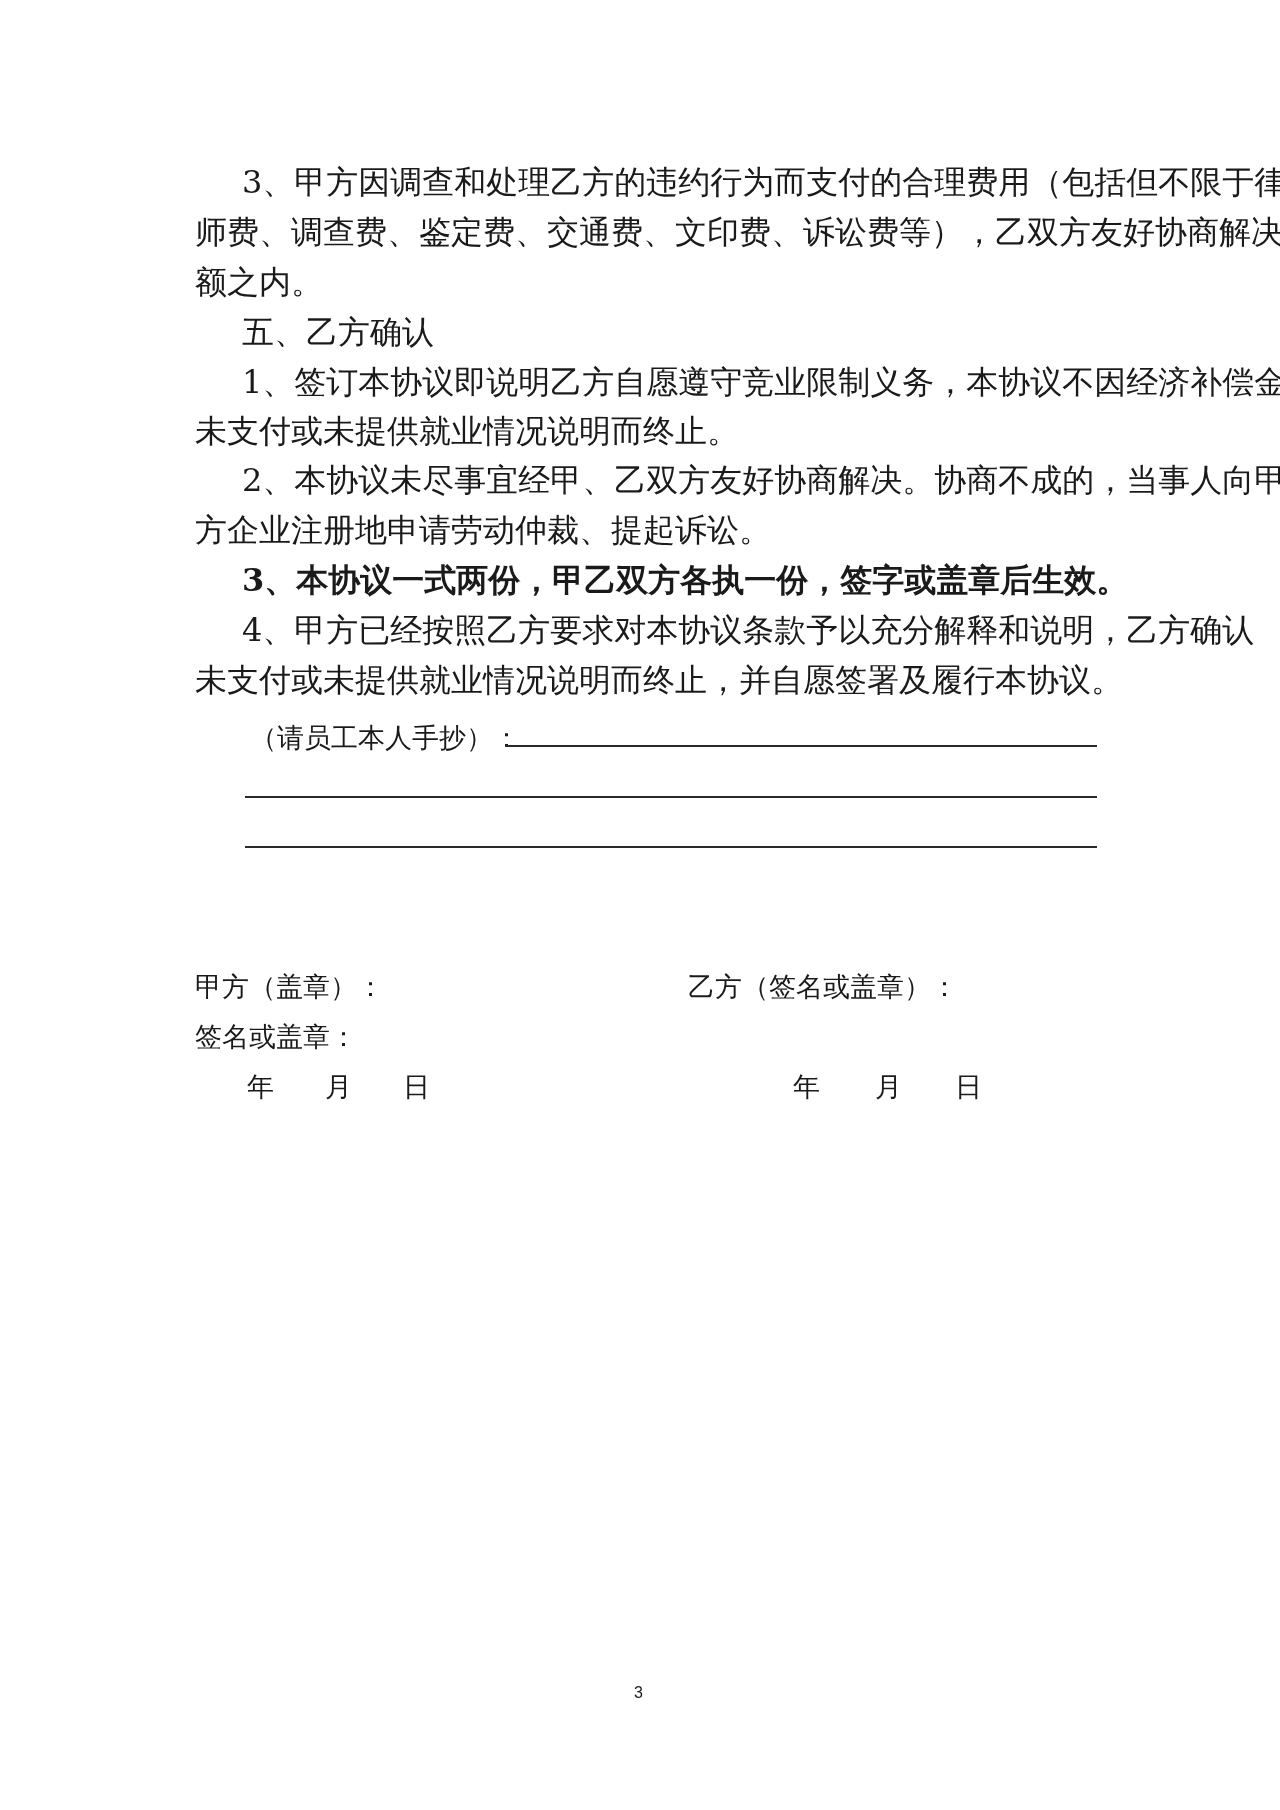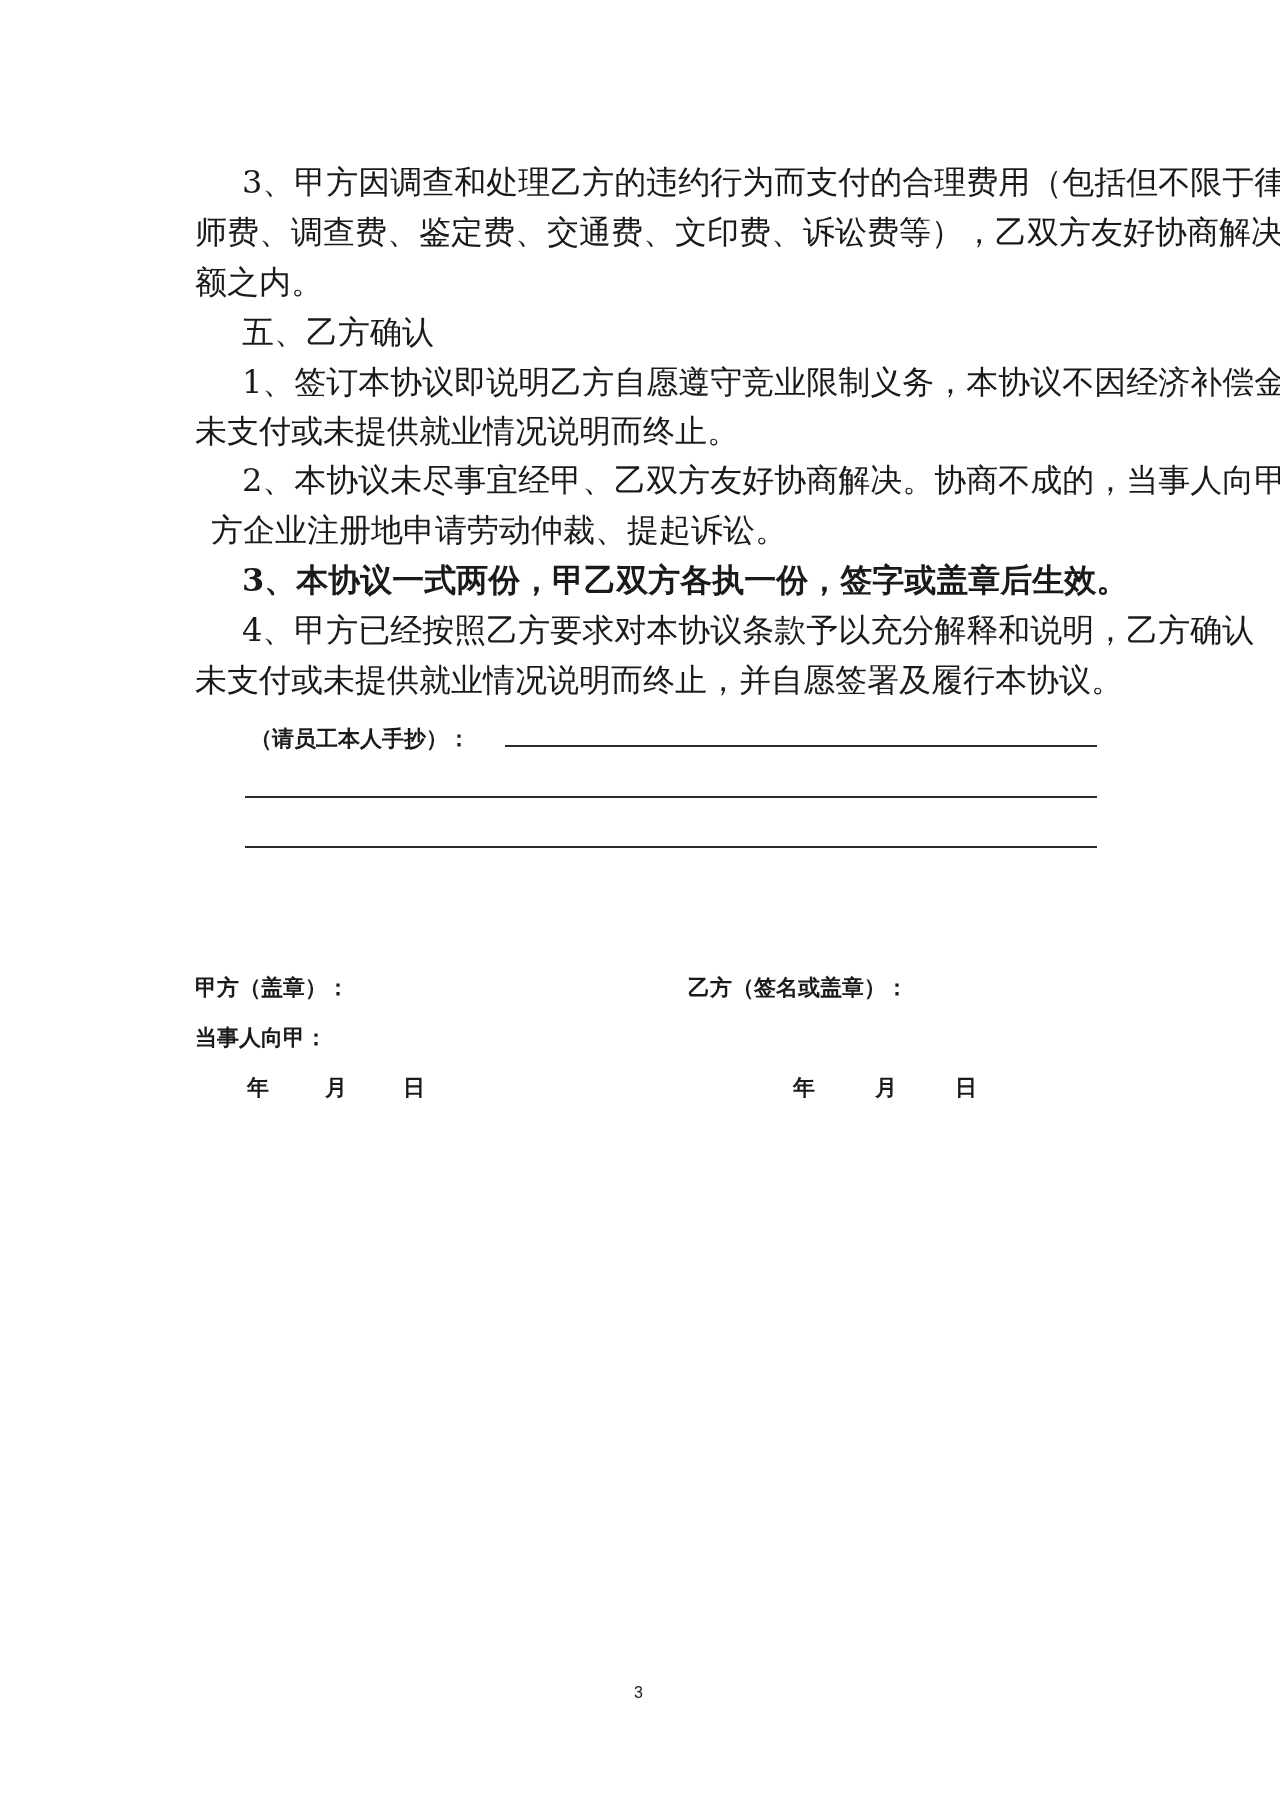--- a/index.html
+++ b/index.html
@@ -3,54 +3,54 @@
 <meta charset="utf-8">
 <style>
   html, body { margin: 0; padding: 0; background: #ffffff; }
   body { width: 1280px; height: 1810px; position: relative; overflow: hidden;
          font-family: "DejaVu Serif", "Liberation Serif", serif; color: #1a1a1a; }
   .row { position: absolute; left: 195px; width: 900px; height: 50px; line-height: 50px;
          font-size: 32px; white-space: nowrap; letter-spacing: 0px; }
   .indent { left: 242px; width: 853px; }
   .justify { text-align: justify; text-align-last: justify; }
   .rule { position: absolute; height: 0; border-top: 2px solid #2a2a2a; }
-  .sig { position: absolute; font-size: 22px; line-height: 50px; height: 50px; white-space: nowrap; font-weight: bold; }
+  .sig { position: absolute; font-size: 27px; line-height: 50px; height: 50px; white-space: nowrap; }
   .pagenum { position: absolute; left: 634px; top: 1680px; font-size: 16px; line-height: 26px;
              font-family: "Liberation Sans", sans-serif; }
 </style>
 </head>
 <body>
 
 <div>
 
   <div class="row indent justify" style="top:157px;">3、甲方因调查和处理乙方的违约行为而支付的合理费用（包括但不限于律</div>
   <div class="row justify" style="top:207px;">师费、调查费、鉴定费、交通费、文印费、诉讼费等），乙双方友好协商解决</div>
   <div class="row" style="top:257px;">额之内。</div>
 
   <div class="row indent" style="top:307px;">五、乙方确认</div>
 
   <div class="row indent justify" style="top:357px;">1、签订本协议即说明乙方自愿遵守竞业限制义务，本协议不因经济补偿金</div>
   <div class="row" style="top:406px;">未支付或未提供就业情况说明而终止。</div>
 
   <div class="row indent justify" style="top:455px;">2、本协议未尽事宜经甲、乙双方友好协商解决。协商不成的，当事人向甲</div>
-  <div class="row" style="top:505px;margin-left:16px;">方企业注册地申请劳动仲裁、提起诉讼。</div>
+  <div class="row" style="top:505px;">方企业注册地申请劳动仲裁、提起诉讼。</div>
 
   <div class="row indent" style="top:555px;font-weight:bold;">3、本协议一式两份，甲乙双方各执一份，签字或盖章后生效。</div>
 
   <div class="row indent justify" style="top:605px;">4、甲方已经按照乙方要求对本协议条款予以充分解释和说明，乙方确认</div>
   <div class="row" style="top:655px;">未支付或未提供就业情况说明而终止，并自愿签署及履行本协议。</div>
 
   <div class="sig" style="left:250px; top:713px;">（请员工本人手抄）：</div>
   <div class="rule" style="left:505px; width:592px; top:745px;"></div>
   <div class="rule" style="left:245px; width:852px; top:796px;"></div>
   <div class="rule" style="left:245px; width:852px; top:846px;"></div>
 
   <div class="sig" style="left:195px; top:962px;">甲方（盖章）：</div>
   <div class="sig" style="left:688px; top:962px;">乙方（签名或盖章）：</div>
-  <div class="sig" style="left:195px; top:1012px;">当事人向甲：</div>
+  <div class="sig" style="left:195px; top:1012px;">签名或盖章：</div>
 
   <div class="sig" style="left:247px; top:1062px;">年</div>
   <div class="sig" style="left:325px; top:1062px;">月</div>
   <div class="sig" style="left:403px; top:1062px;">日</div>
 
   <div class="sig" style="left:793px; top:1062px;">年</div>
   <div class="sig" style="left:875px; top:1062px;">月</div>
   <div class="sig" style="left:955px; top:1062px;">日</div>
 
   <div class="pagenum">3</div>

